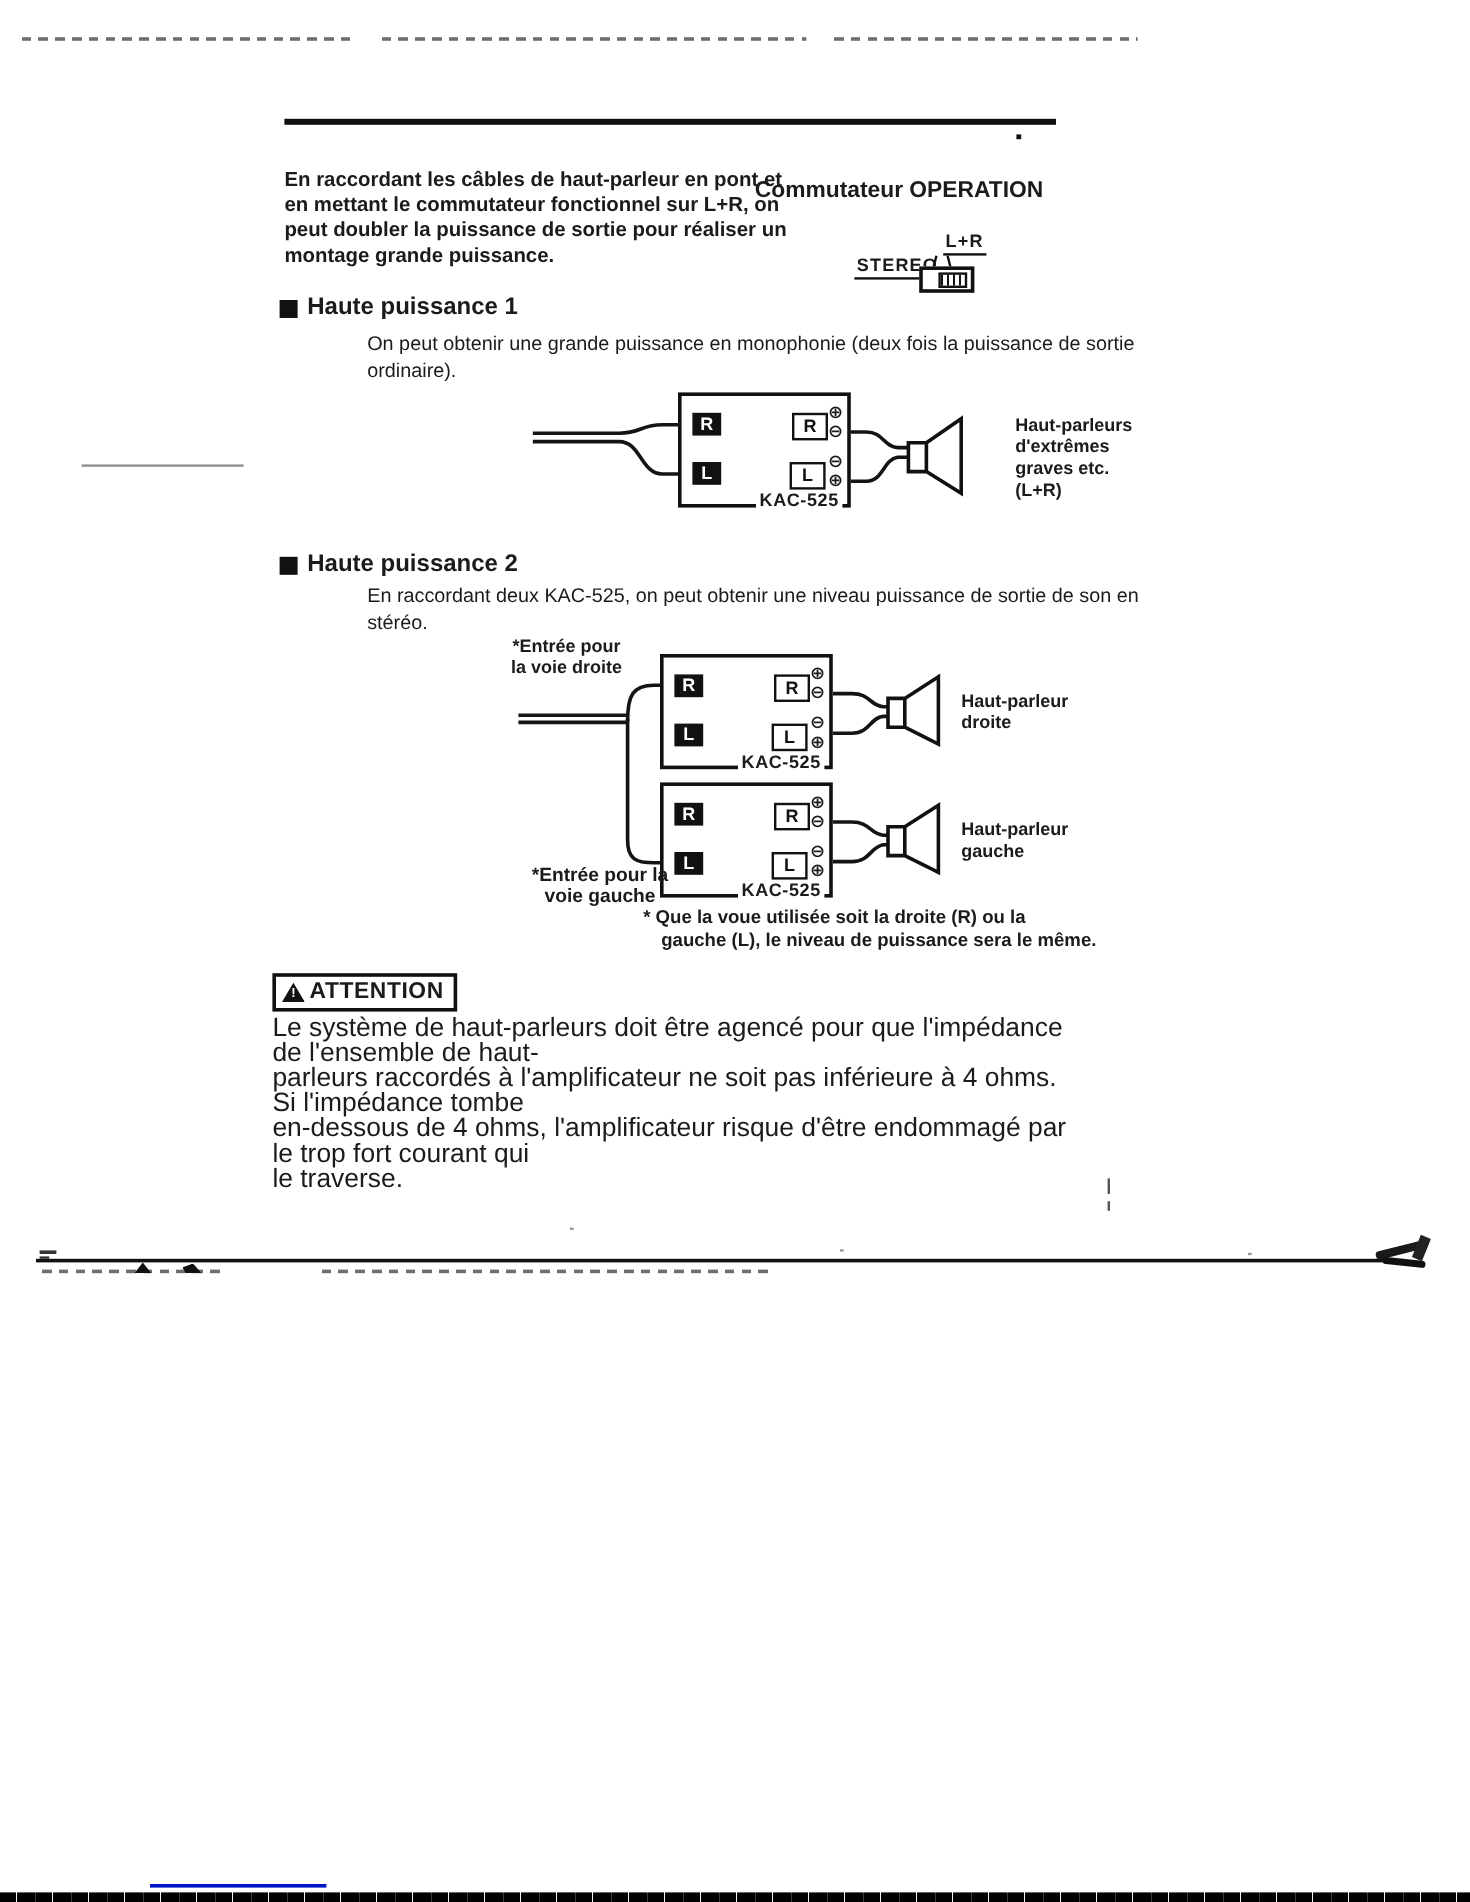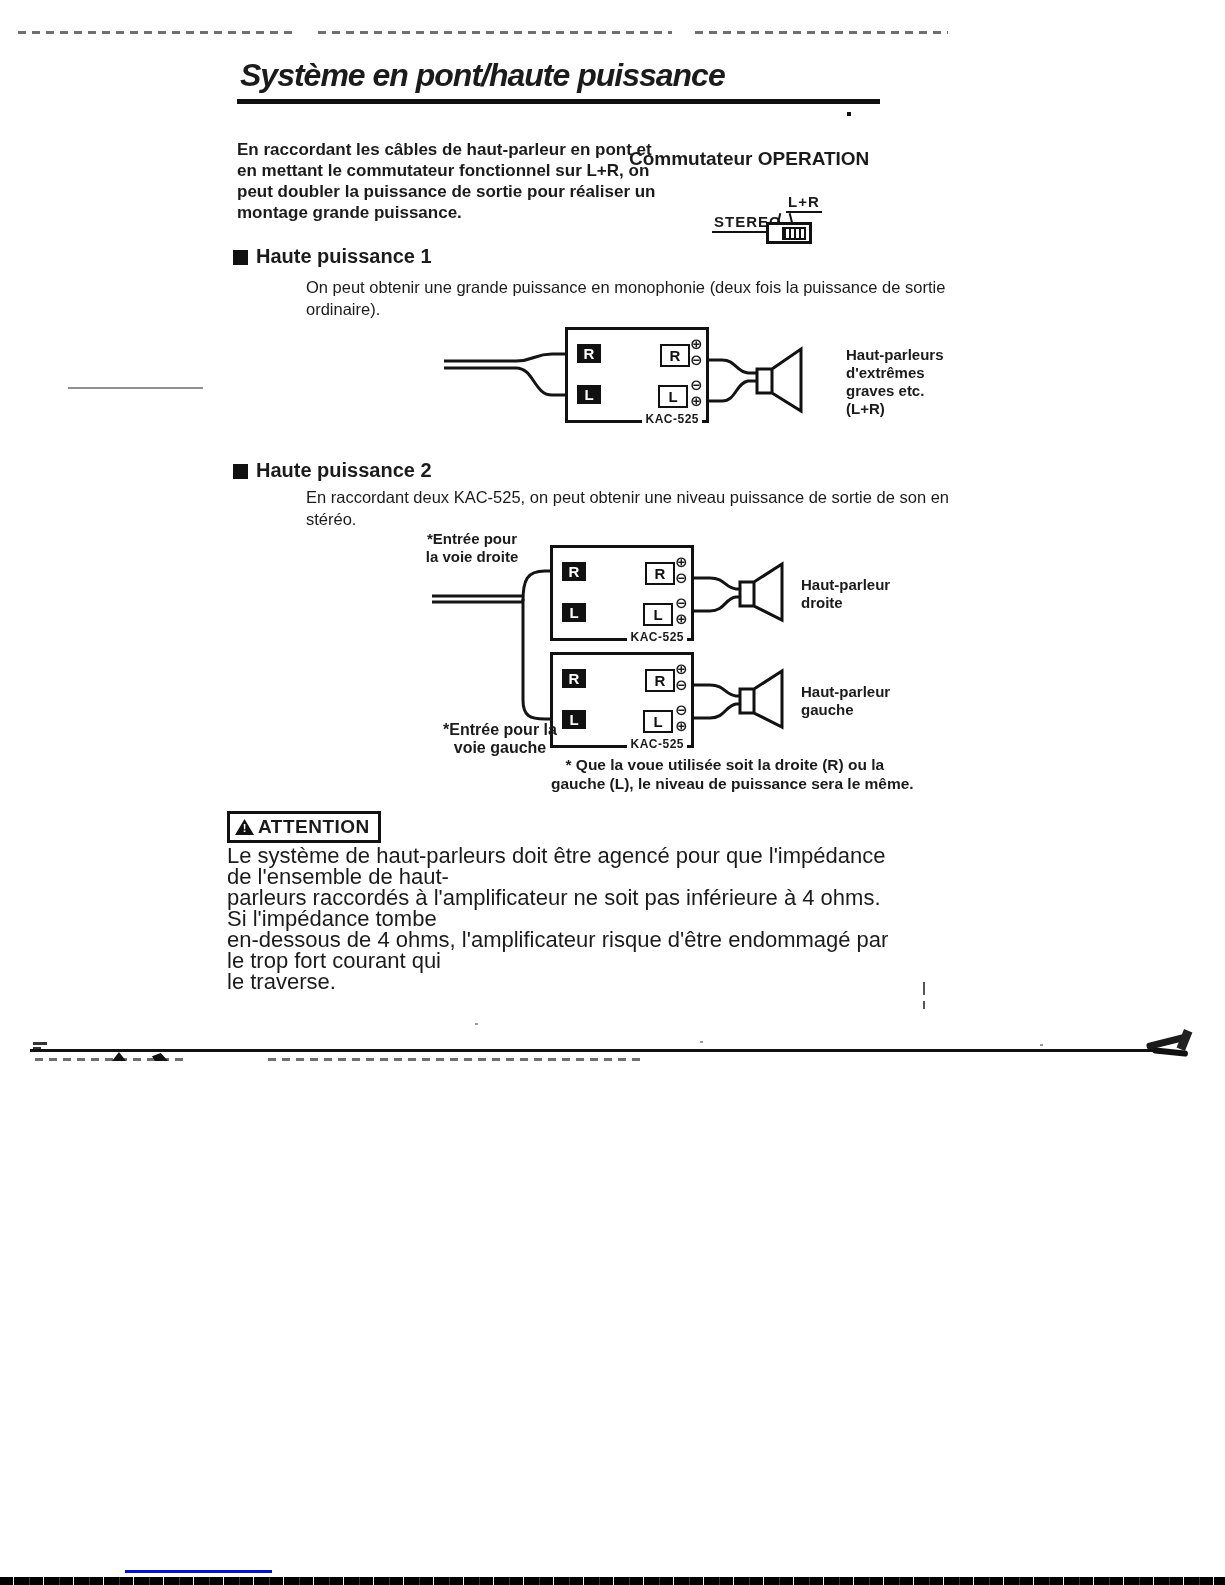--- a/index.html
+++ b/index.html
@@ -38,21 +38,21 @@
   .amp{width:138px;height:90px;border:3px solid #111;background:#fff;}
   .term-in{position:absolute;width:24px;height:19px;background:#111;color:#fff;font-weight:700;font-size:15px;
            display:flex;align-items:center;justify-content:center;}
   .term-out{position:absolute;width:26px;height:19px;border:2px solid #111;background:#fff;color:#111;font-weight:700;
             font-size:15px;display:flex;align-items:center;justify-content:center;}
   .in-r{left:9px;top:14px;}  .in-l{left:9px;top:55px;}
   .out-r{left:92px;top:14px;} .out-l{left:90px;top:55px;}
   .sign{position:absolute;font-size:15px;line-height:15px;font-weight:700;}
   .s-rp{left:122px;top:6px;} .s-rm{left:122px;top:22px;}
   .s-lm{left:122px;top:47px;} .s-lp{left:122px;top:63px;}
-  .amp-model{position:absolute;right:4px;bottom:-6px;background:#fff;padding:0 3px;font-size:12px;font-weight:700;letter-spacing:.5px;}
+  .amp-model{position:absolute;right:4px;bottom:-6px;background:#fff;padding:0 3px;font-size:15px;font-weight:700;letter-spacing:.5px;}
 
   .dlabel{font-size:15px;font-weight:700;line-height:18px;}
   .footnote{font-size:15.5px;font-weight:700;line-height:19px;}
 
   
   .warnbox{display:inline-flex;align-items:center;gap:4px;border:3px solid #111;padding:2px 8px 2px 5px;background:#fff;}
   .warn-tri{width:19px;height:16px;background:#111;clip-path:polygon(50% 0,100% 100%,0 100%);
             color:#fff;font-weight:700;font-size:11px;display:flex;align-items:flex-end;justify-content:center;line-height:13px;}
   .warn-word{font-size:19px;font-weight:700;letter-spacing:.5px;}
   .caution-body{font-size:22px;line-height:21px;}
@@ -61,21 +61,20 @@
 </style>
 </head>
 <body>
 
 <div class="page">
 
   <div class="abs dash" style="left:18px;top:31px;width:274px;"></div>
   <div class="abs dash" style="left:318px;top:31px;width:354px;"></div>
   <div class="abs dash" style="left:695px;top:31px;width:253px;"></div>
 
-  <div class="abs title" style="left:240px;top:57px;">Système en pont/haute puissance</div>
   <div class="abs title-rule" style="left:237px;top:99px;width:643px;"></div>
   <div class="abs" style="left:847px;top:112px;width:4px;height:4px;background:#111;"></div>
 
   <div class="abs intro ml" style="left:237px;top:139px;width:430px;">En raccordant les câbles de haut-parleur en pont et
 en mettant le commutateur fonctionnel sur L+R, on
 peut doubler la puissance de sortie pour réaliser un
 montage grande puissance.</div>
   <div class="abs op-heading" style="left:629px;top:148px;">Commutateur OPERATION</div>
 
   <div class="abs" style="left:700px;top:190px;width:160px;height:60px;">
@@ -177,21 +176,21 @@
 
   <svg class="abs" style="left:737px;top:665px;" width="48" height="66" viewBox="0 0 48 66">
     <path d="M3,24 H17 V48 H3 Z M17,24 L45,6 V62 L17,48 Z" fill="#fff" stroke="#111" stroke-width="3"></path>
   </svg>
   <div class="abs dlabel ml" style="left:801px;top:683px;">Haut-parleur
 gauche</div>
 
   <div class="abs dlabel ml" style="left:440px;top:721px;width:120px;text-align:center;font-size:16px;">*Entrée pour la
 voie gauche</div>
 
-  <div class="abs footnote ml" style="left:536px;top:755px;padding-left:15px;text-indent:-15px;text-align:center;">* Que la voue utilisée soit la droite (R) ou la
+  <div class="abs footnote ml" style="left:536px;top:755px;padding-left:15px;text-indent:-15px;">* Que la voue utilisée soit la droite (R) ou la
 gauche (L), le niveau de puissance sera le même.</div>
 
   <div class="abs warnbox" style="left:227px;top:811px;">
     <span class="warn-tri">!</span>
     <span class="warn-word">ATTENTION</span>
   </div>
   <div class="abs caution-body ml" style="left:227px;top:845px;width:670px;">Le système de haut-parleurs doit être agencé pour que l'impédance de l'ensemble de haut-
 parleurs raccordés à l'amplificateur ne soit pas inférieure à 4 ohms. Si l'impédance tombe
 en-dessous de 4 ohms, l'amplificateur risque d'être endommagé par le trop fort courant qui
 le traverse.</div>

